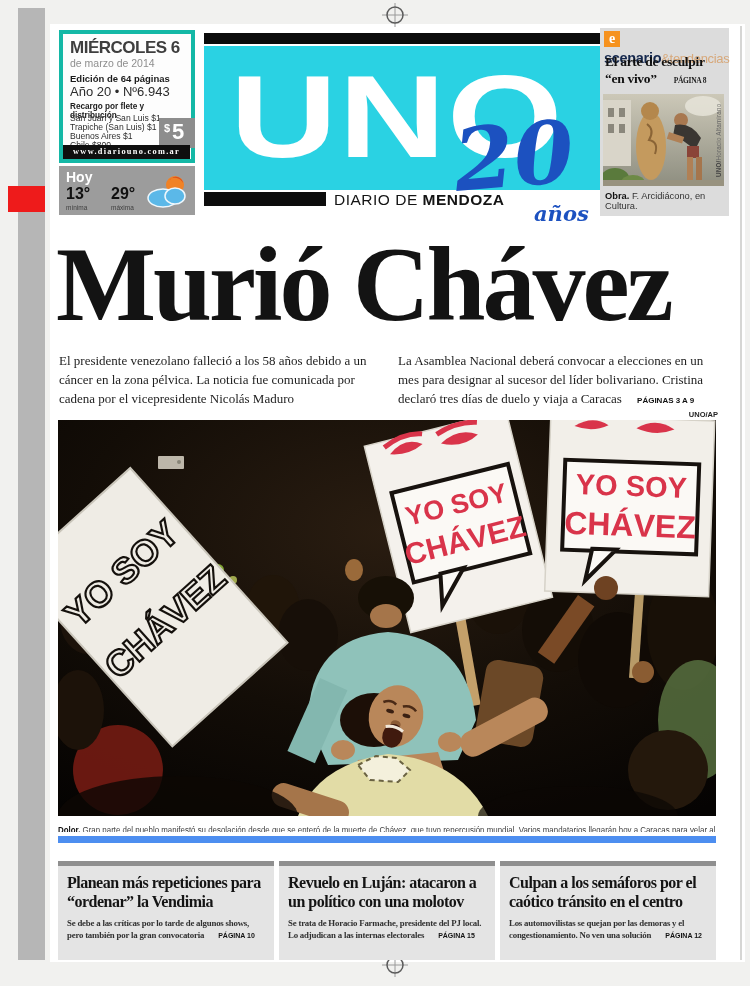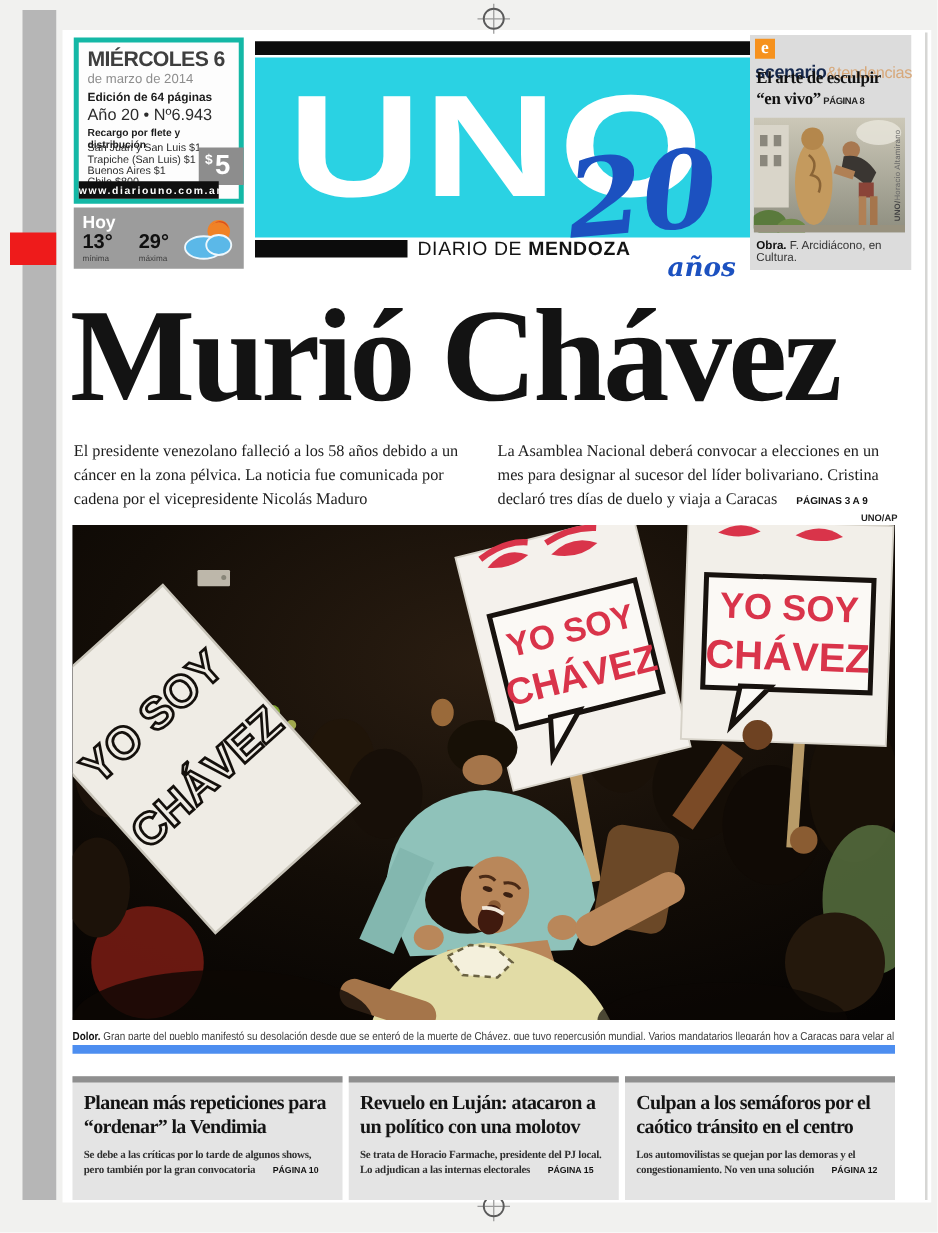--- a/index.html
+++ b/index.html
@@ -19,22 +19,22 @@
   .issue-box { position:absolute; left:59px; top:30px; width:136px; height:133px; background:#fdfdfd; border:4px solid #14b8a6; }
   .ib-day { position:absolute; left:7px; top:4px; font-size:17px; font-weight:bold; letter-spacing:-0.5px; color:#3e3e3e; }
   .ib-date { position:absolute; left:7px; top:23px; font-size:10.5px; color:#8e8e8e; }
   .ib-edition { position:absolute; left:7px; top:39px; font-size:9.5px; font-weight:bold; color:#1b1b1b; }
   .ib-yearno { position:absolute; left:7px; top:50px; font-size:13px; color:#2c2c2c; }
   .ib-surtitle { position:absolute; left:7px; top:68px; font-size:8.2px; font-weight:bold; color:#1b1b1b; }
   .ib-line { position:absolute; left:7px; font-size:8.6px; color:#2e2e2e; }
   .ib-price { position:absolute; left:96px; top:84px; width:36px; height:30px; background:#8d8d8d; color:#fff; }
   .ib-price .cur { position:absolute; left:5px; top:4px; font-size:11px; font-weight:bold; }
   .ib-price .val { position:absolute; left:13px; top:1px; font-size:22px; font-weight:bold; }
-  .ib-url { position:absolute; left:0; bottom:0; width:112px; height:14px; background:#0f0f0f; color:#fff;
-            font-size:8.3px; font-weight:bold; letter-spacing:1.3px; text-align:center; line-height:14px; }
+  .ib-url { position:absolute; left:0; bottom:0; width:127px; height:14px; background:#0f0f0f; color:#fff;
+            font-size:8.3px; font-weight:bold; letter-spacing:1.3px; text-align:center; line-height:14px;font-family:Liberation Serif, serif; }
 
   
   .weather-box { position:absolute; left:59px; top:166px; width:136px; height:49px; background:#9c9c9c; }
   .wx-hoy { position:absolute; left:7px; top:3px; font-size:14px; font-weight:bold; color:#fff; }
   .wx-temp { position:absolute; top:19px; font-size:16px; font-weight:bold; color:#101010; }
   .wx-lab { position:absolute; top:38px; font-size:6.5px; color:#3e3e3e; }
   .wx-icon { position:absolute; right:4px; top:6px; }
 
   
   .masthead { position:absolute; left:204px; top:33px; width:404px; height:184px; }
@@ -52,21 +52,21 @@
 
   
   .promo { position:absolute; left:600px; top:28px; width:129px; height:188px; background:#dcdcdc; }
   .pr-head { position:absolute; left:4px; top:3px; width:121px; height:18px; }
   .pr-e { display:inline-block; width:16px; height:16px; background:#f6921e; color:#fff; font-weight:bold;
           font-family:"Liberation Serif", serif; font-size:14px; text-align:center; line-height:16px; vertical-align:top; }
   .pr-name { font-size:14.5px; font-weight:bold; color:#16294e; letter-spacing:-0.3px; }
   .pr-suffix { font-size:13px; color:#d7a87a; letter-spacing:-0.3px; }
   .pr-title { position:absolute; left:5px; top:26px; width:120px; font-family:"Liberation Serif", serif;
               font-size:13.5px; font-weight:bold; line-height:16.5px; letter-spacing:-0.3px; color:#101010; }
-  .pr-pageref { font-family:Liberation Sans, sans-serif; font-size:7.5px; font-weight:bold; color:#222; margin-left:2px; }
+  .pr-pageref { font-family:Liberation Serif, serif; font-size:7.5px; font-weight:bold; color:#222; margin-left:17px; }
   .pr-photo { position:absolute; left:3px; top:66px; }
   .pr-vcredit { position:absolute; left:115px; top:66px; height:92px; width:11px; writing-mode:vertical-rl;
                 transform:rotate(180deg); font-size:6.3px; color:#666; letter-spacing:0.2px; text-align:center; }
   .pr-vcredit .b { font-weight:bold; color:#444; }
   .pr-caption { position:absolute; left:5px; top:163px; width:120px; font-size:9.3px; color:#333; }
   .pr-caption .lead { font-weight:bold; color:#111; }
 
   
   .headline { position:absolute; left:56px; top:230px; width:665px; font-family:"Liberation Serif", serif;
               font-weight:bold; font-size:106px; line-height:110px; letter-spacing:-3px; color:#131313; }

